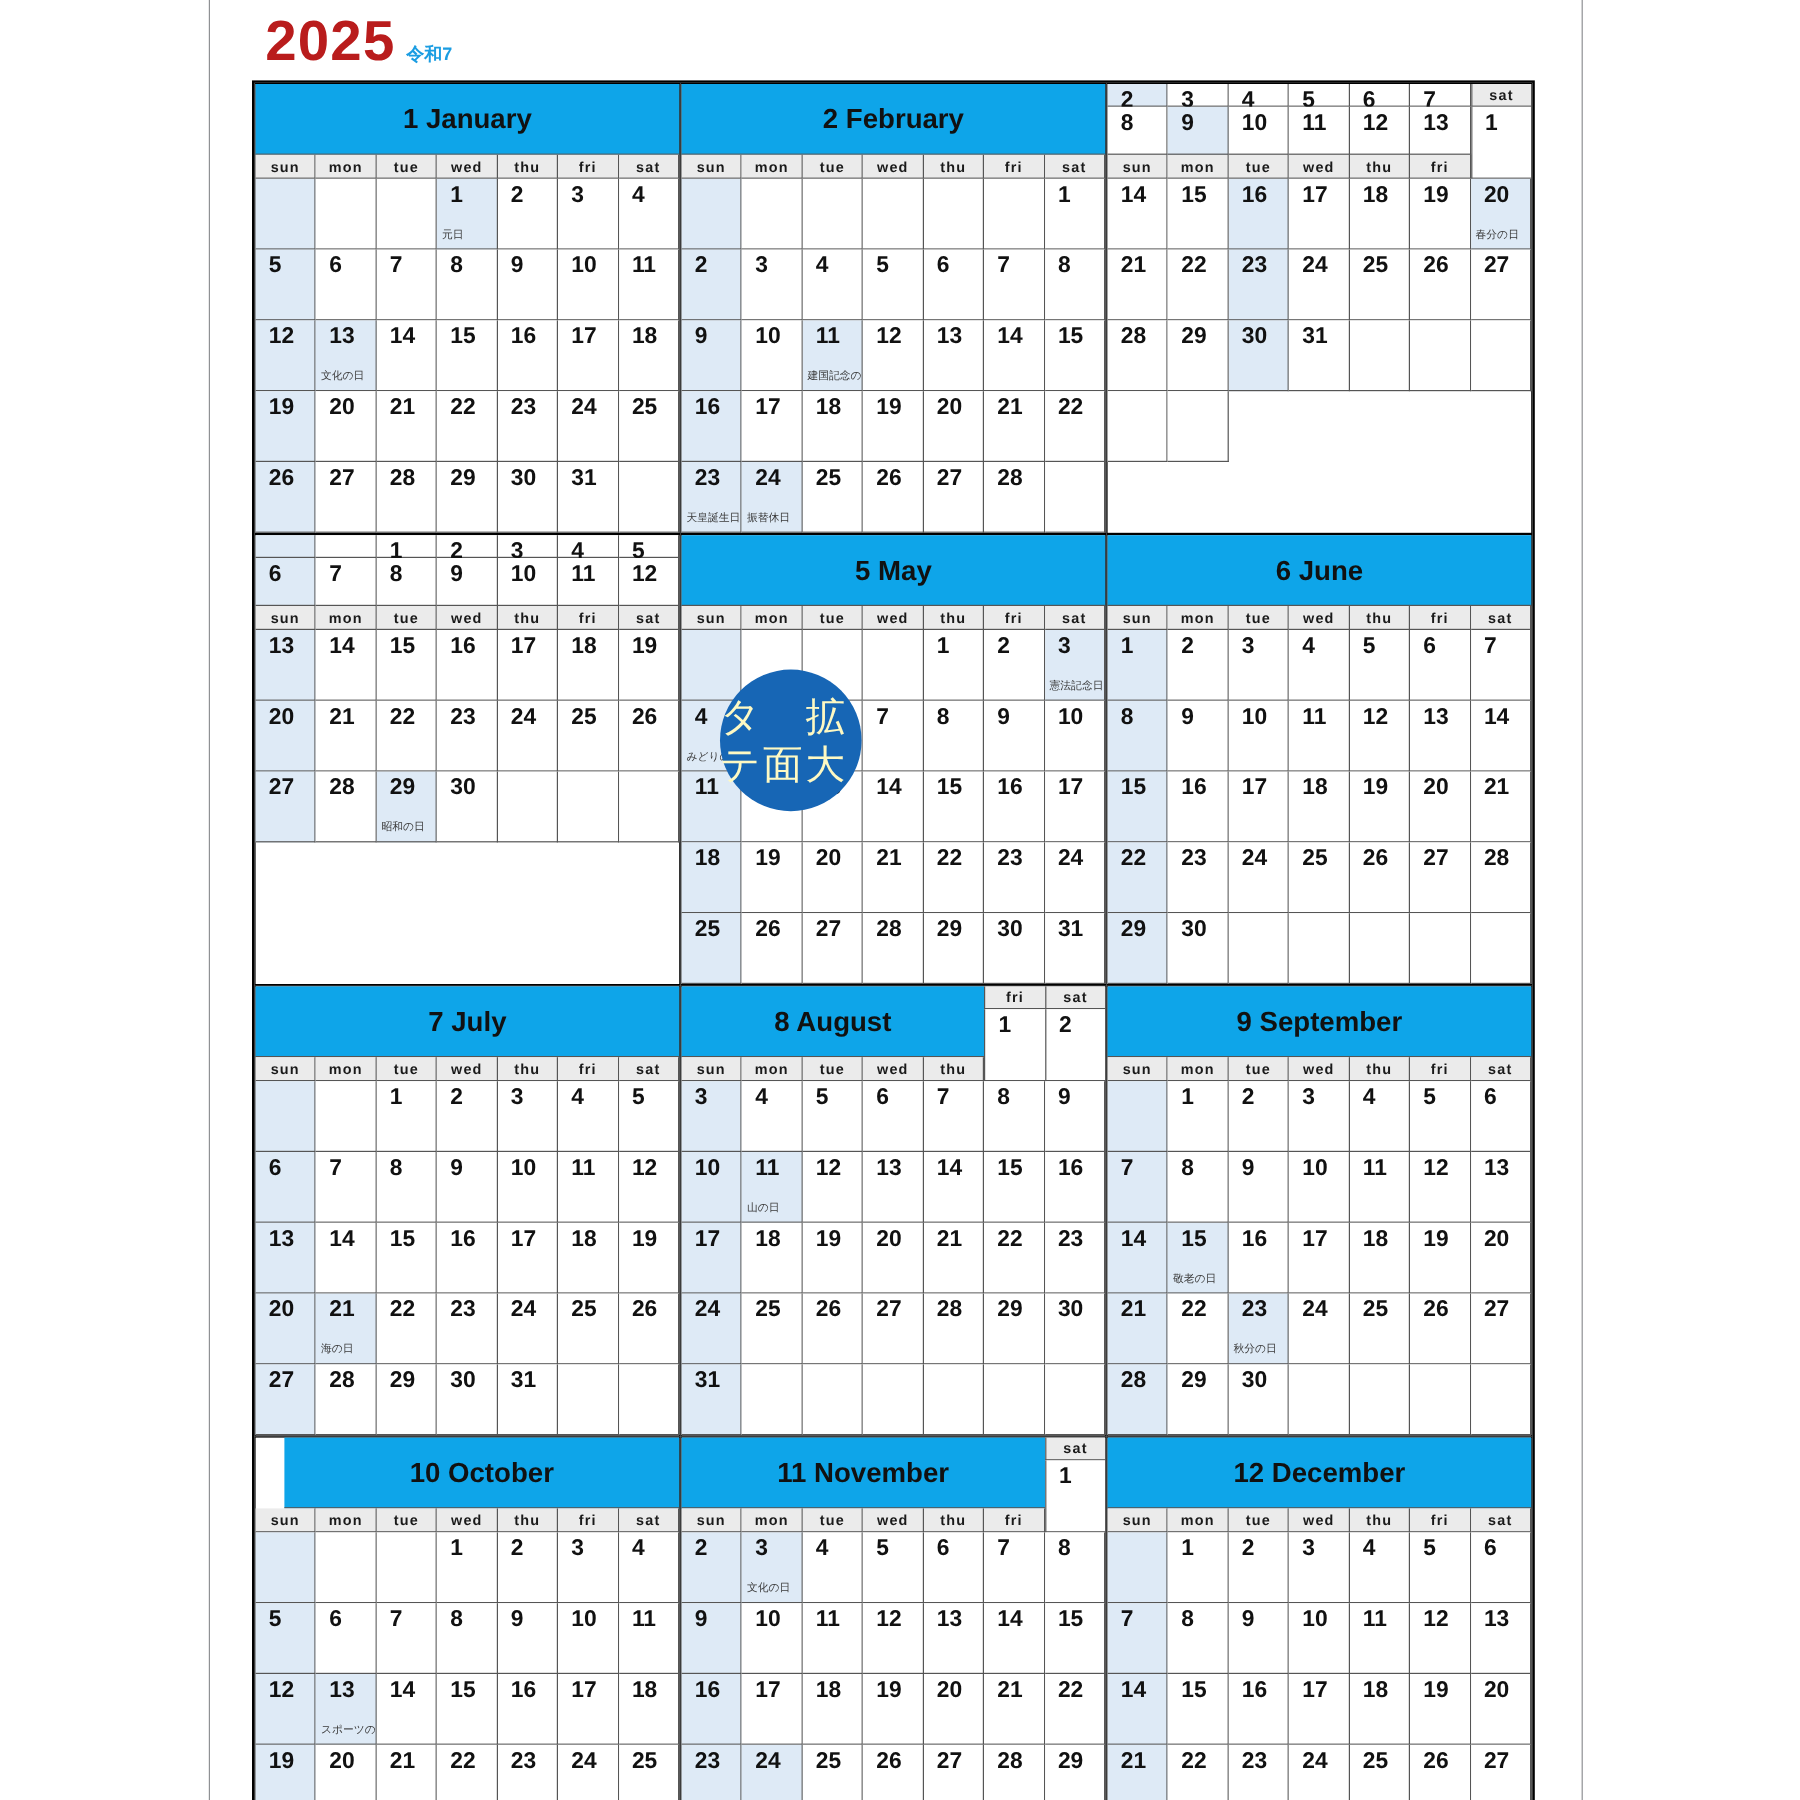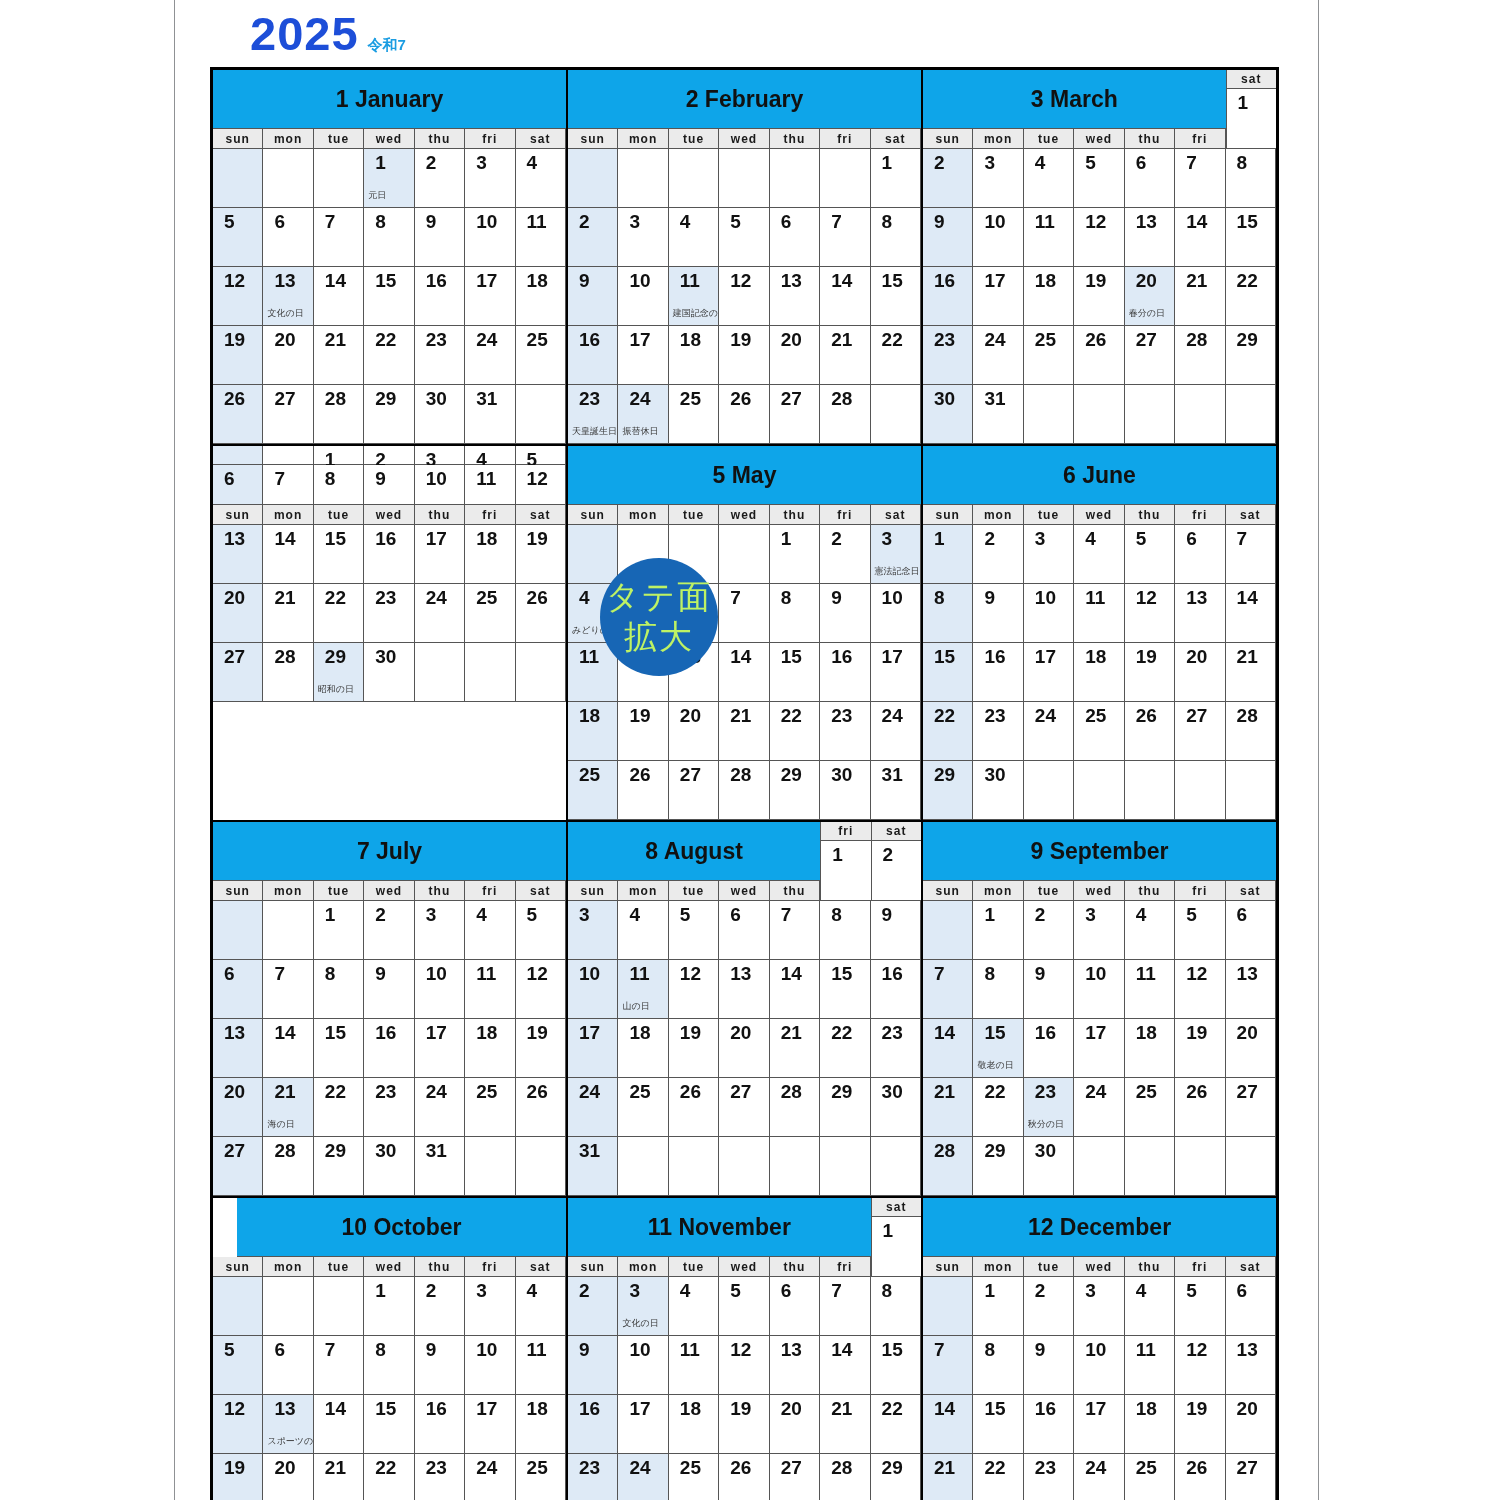--- a/index.html
+++ b/index.html
@@ -25,32 +25,32 @@
   .mini-dow{grid-row:1;background:#ebebeb;border-left:1px solid #555;border-bottom:1px solid #555;
        display:flex;align-items:center;justify-content:center;
        font-size:12px;font-weight:bold;color:#1a1a1a;letter-spacing:1px;}
   .mini-day{grid-row:2 / span 2;border-left:1px solid #555;border-bottom:1px solid #555;
        position:relative;background:#fff;}
   .cell{position:relative;border-right:1px solid #555;border-bottom:1px solid #555;background:#fff;}
   .cell.shaded,.mini-day.shaded{background:#deeaf6;}
   .dnum{position:absolute;top:3px;left:11px;font-size:19px;font-weight:bold;color:#111;}
   .hol{position:absolute;bottom:5px;left:4px;font-size:9px;color:#3a3a3a;white-space:nowrap;}
   .badge{position:absolute;left:600px;top:558px;width:118px;height:118px;border-radius:50%;
-         display:flex;flex-direction:column;align-items:center;justify-content:center;
-         color:#bef264;z-index:5;line-height:1.2;letter-spacing:2px;font-size:33px;}
+         display:flex;flex-direction:row;align-items:center;justify-content:center;
+         color:#fef9c3;z-index:5;line-height:1.2;letter-spacing:2px;font-size:33px;}
 </style>
 </head>
 <body>
 
 <div class="sheet">
   <div class="edge-line edge-left"></div>
   <div class="edge-line edge-right"></div>
 
   <div class="title-wrap">
-    <span class="year" style="color: #1d4ed8; margin-left: 29px;">2025</span>
+    <span class="year" style="color: #b91c1c;">2025</span>
     <span class="era" style="color: rgb(27, 157, 226);">令和7</span>
   </div>
 
   <div class="cal" id="cal">
       <div class="month">
         <div class="mhead" style="grid-column: 1 / span 7;">1 January</div>
         <div class="dow">sun</div>
         <div class="dow">mon</div>
         <div class="dow">tue</div>
         <div class="dow">wed</div>
@@ -255,21 +255,20 @@
         </div>
         <div class="cell">
           <span class="dnum">27</span>
         </div>
         <div class="cell">
           <span class="dnum">28</span>
         </div>
         <div class="cell"></div>
       </div>
       <div class="month">
-        <div class="mhead" style="grid-column: 1 / span 6;">3 March</div>
         <div class="mini-dow" style="grid-column: 7;">sat</div>
         <div class="mini-day" style="grid-column: 7;">
           <span class="dnum">1</span>
         </div>
         <div class="dow">sun</div>
         <div class="dow">mon</div>
         <div class="dow">tue</div>
         <div class="dow">wed</div>
         <div class="dow">thu</div>
         <div class="dow">fri</div>

